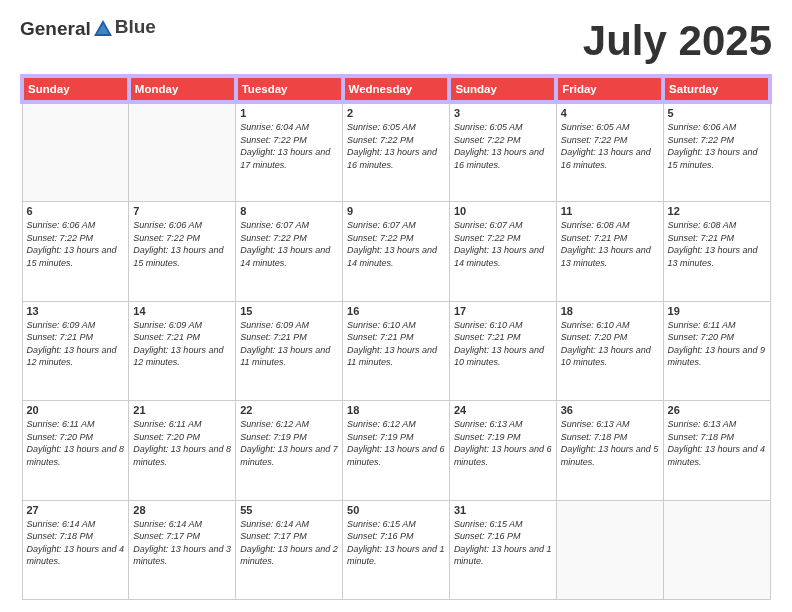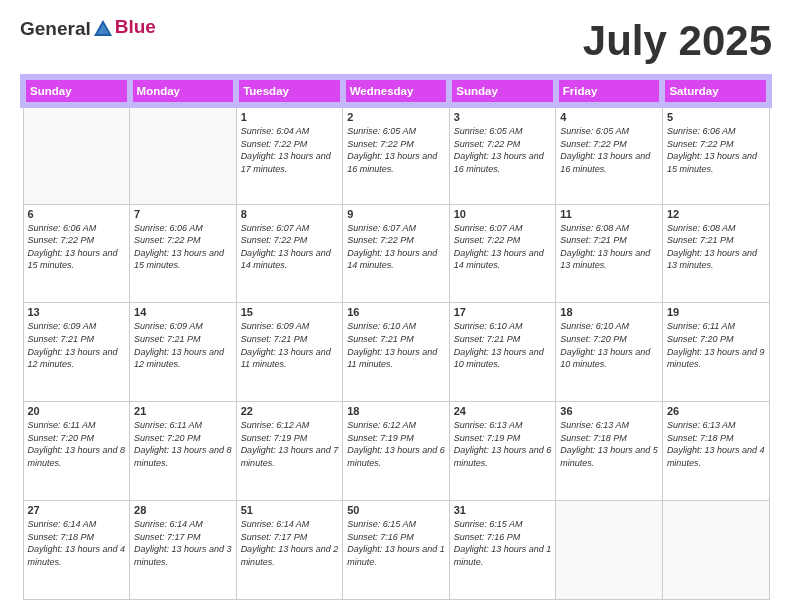--- a/index.html
+++ b/index.html
@@ -41,27 +41,27 @@
       color: #555;
     }
     .calendar {
       flex: 1;
       border: 1px solid #ccc;
       border-collapse: collapse;
       width: 100%;
       table-layout: fixed;
     }
     .calendar th {
-      background: #d946ef;
+      background: #ef4444;
       color: #fff;
       font-size: 11.5px;
       font-weight: bold;
       padding: 5px 4px;
       text-align: left;
-      border: 6px solid #c4b5fd;
+      border: 4px solid #c4b5fd;
     }
     .calendar td {
       vertical-align: top;
       border: 1px solid #ccc;
       padding: 3px 4px;
       font-size: 9.5px;
       color: #333;
       height: 80px;
     }
     .day-num {
@@ -85,21 +85,21 @@
 
 <div class="page">
   <div class="header">
     <div class="logo">
       <span style="font-size:19px;font-weight:bold;color:#333;">General</span>
       <svg width="22" height="22" viewBox="0 0 22 22" style="margin:0 1px;">
         <polygon points="11,2 20,18 2,18" fill="#1a5fa8"></polygon>
         <polygon points="11,6 17,16 5,16" fill="#5b9bd5" opacity="0.6"></polygon>
       </svg>
       <br>
-      <span style="font-size:19px;font-weight:bold;color:#be185d;margin-top:-4px;display:block;">Blue</span>
+      <span style="font-size:19px;font-weight:bold;color:#404040;margin-top:-4px;display:block;">Blue</span>
     </div>
     <div class="title-block">
       <div class="month-title">July 2025</div>
     </div>
   </div>
 
   <table class="calendar">
     <thead>
       <tr>
         <th>Sunday</th>
@@ -285,21 +285,21 @@
 Sunset: 7:18 PM
 Daylight: 13 hours and 4 minutes.</div>
           </td>
           <td>
             <span class="day-num">28</span>
             <div class="day-info">Sunrise: 6:14 AM
 Sunset: 7:17 PM
 Daylight: 13 hours and 3 minutes.</div>
           </td>
           <td>
-            <span class="day-num">51</span>
+            <span class="day-num">55</span>
             <div class="day-info">Sunrise: 6:14 AM
 Sunset: 7:17 PM
 Daylight: 13 hours and 2 minutes.</div>
           </td>
           <td>
             <span class="day-num">50</span>
             <div class="day-info">Sunrise: 6:15 AM
 Sunset: 7:16 PM
 Daylight: 13 hours and 1 minute.</div>
           </td>

